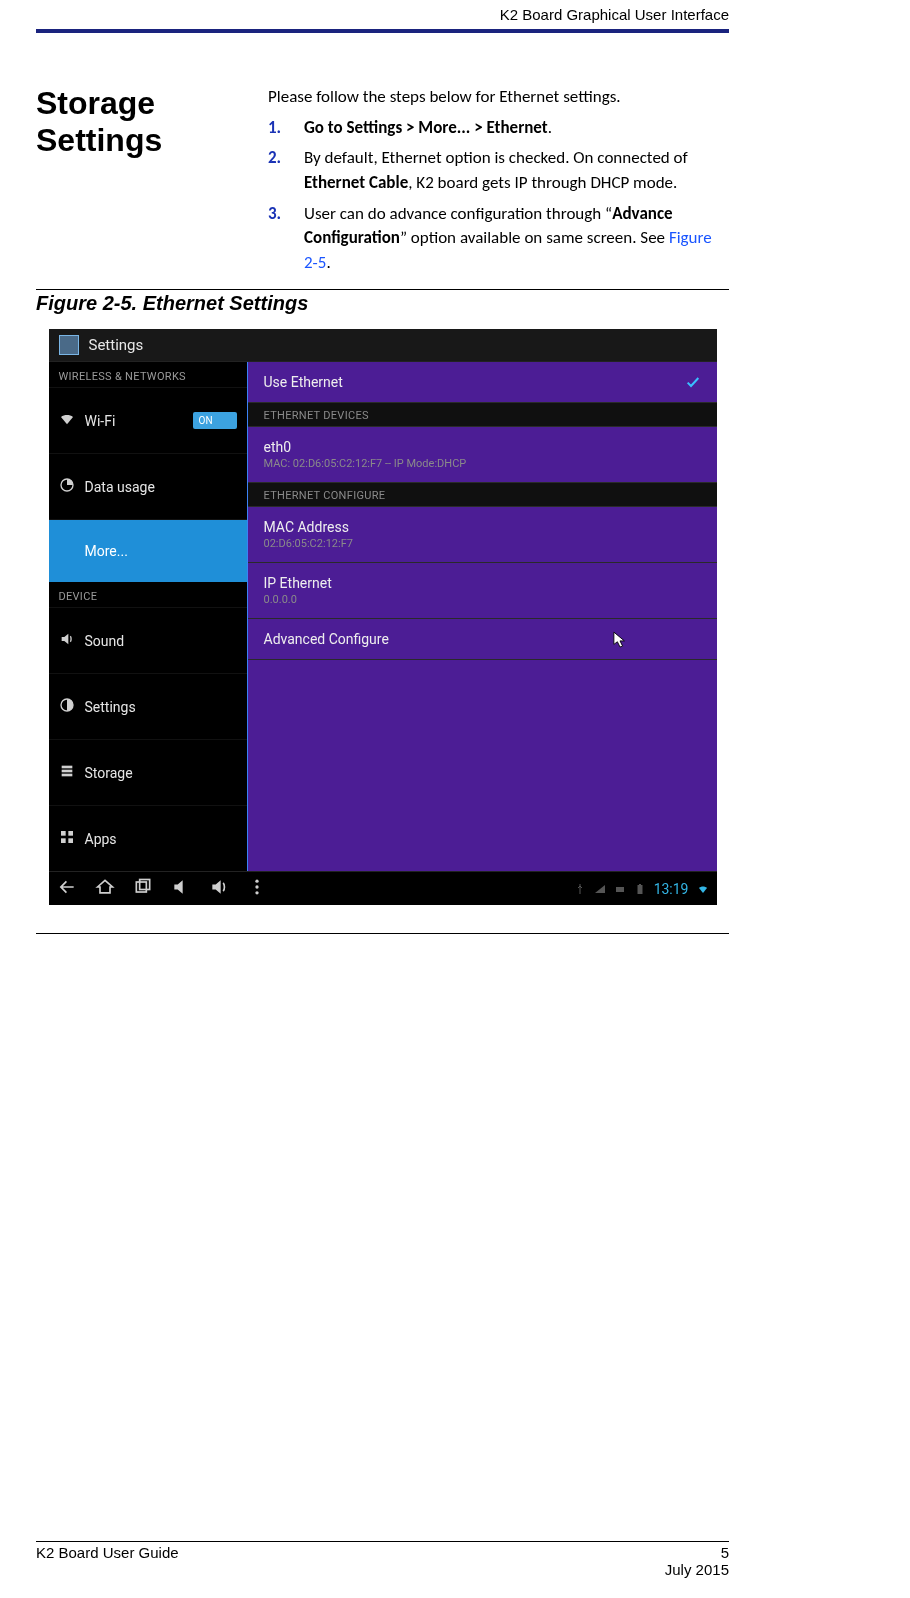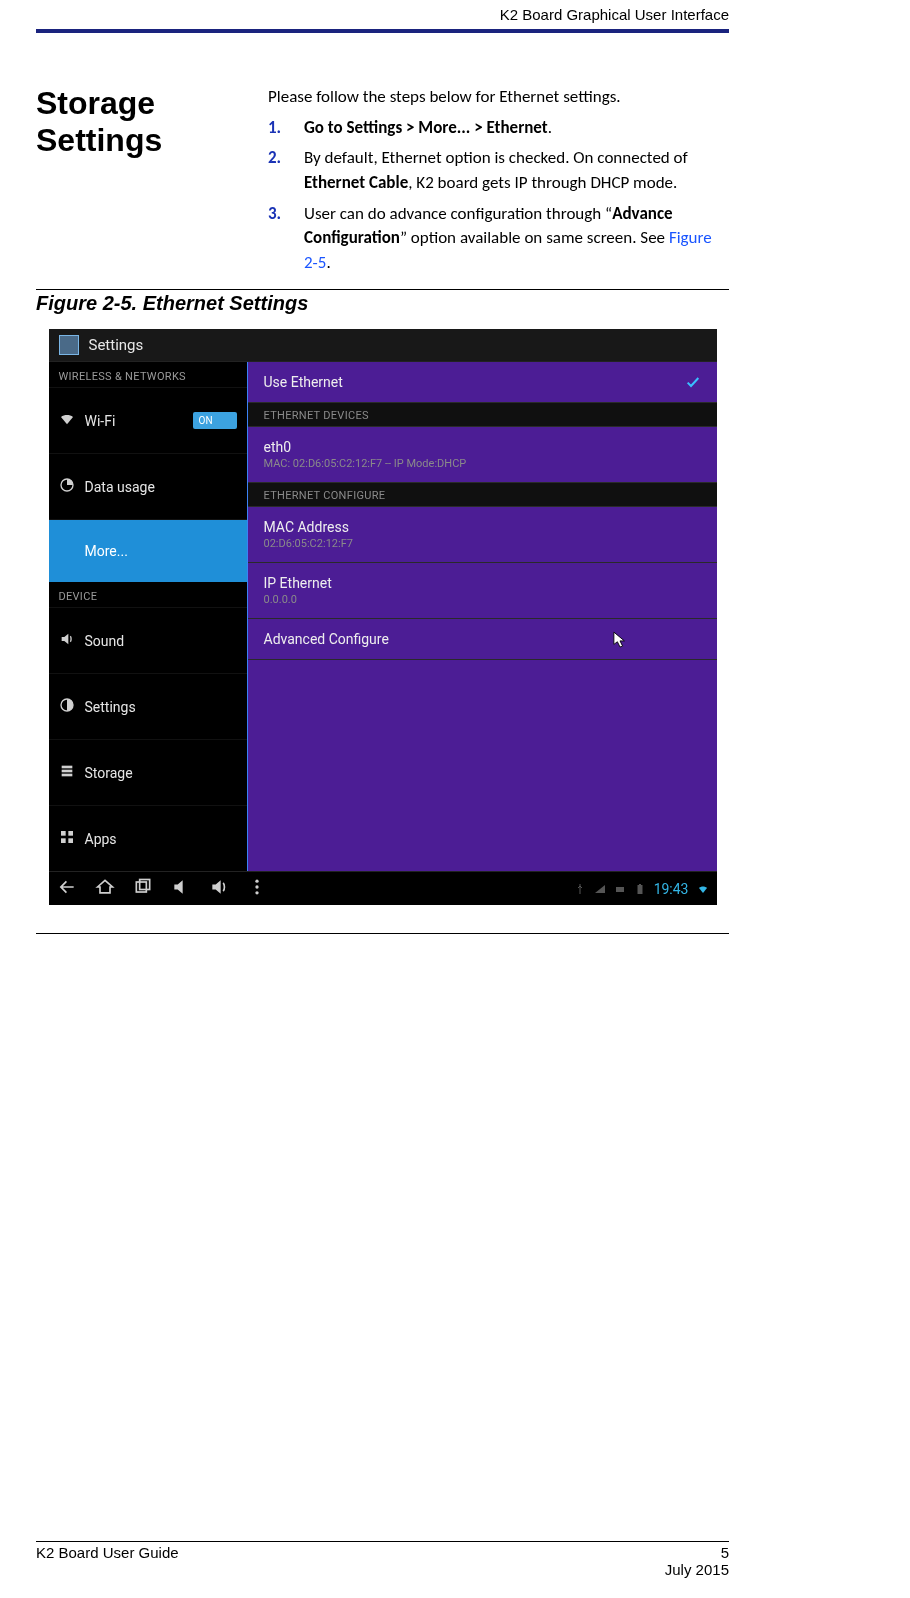--- a/index.html
+++ b/index.html
@@ -395,21 +395,21 @@
           <span class="tiny"><svg viewBox="0 0 24 24">
                 <path d="M2 20 L22 20 L22 4 Z"></path>
               </svg></span>
           <span class="tiny"><svg viewBox="0 0 24 24">
                 <rect x="4" y="8" width="16" height="10"></rect>
               </svg></span>
           <span class="tiny"><svg viewBox="0 0 24 24">
                 <rect x="7" y="4" width="10" height="18"></rect>
                 <rect x="10" y="2" width="4" height="2"></rect>
               </svg></span>
-          <span class="clock">19:43</span>
+          <span class="clock">13:19</span>
           <span class="tiny"><svg viewBox="0 0 24 24">
                 <path d="M12 20l8-10c-4-4-12-4-16 0l8 10z" fill="#33b5e5"></path>
               </svg></span>
         </div>
       </div>
     </div>
   </div>
 
   <div class="end-rule"></div>
 

